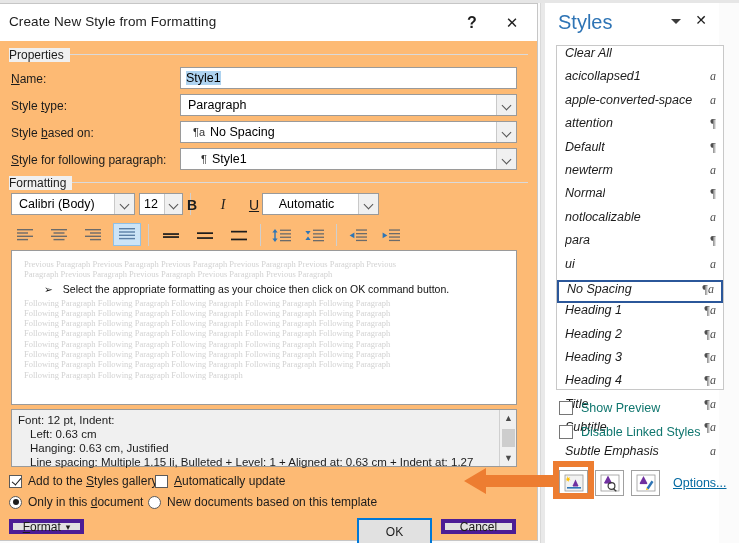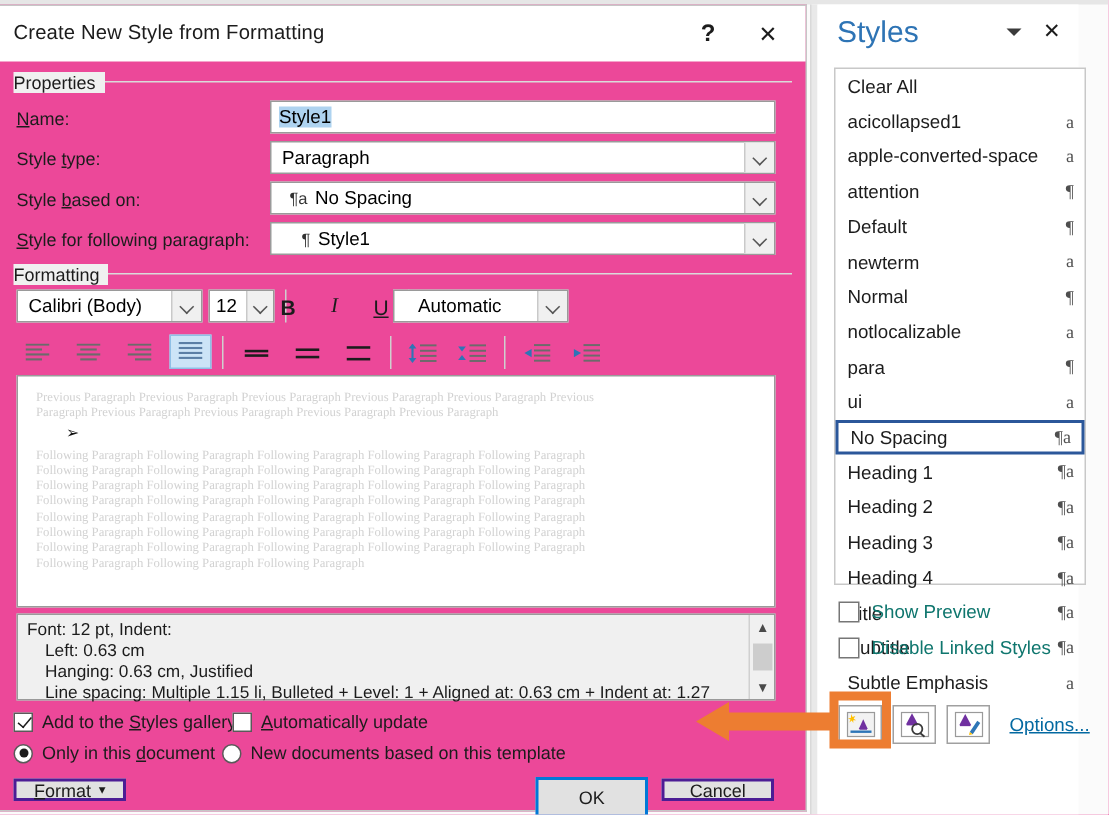--- a/index.html
+++ b/index.html
@@ -9,21 +9,21 @@
     font-size:12px;color:#000;background:#ffffff;
     -webkit-font-smoothing:antialiased;
   }
   #root{position:relative;width:739px;height:543px;background:#f3f3f3;}
 
   
   .backdrop{position:absolute;left:0;top:0;width:739px;height:543px;background:#fbfbfb;}
   .backdrop-topline{position:absolute;left:0;top:0;width:739px;height:3px;background:#e6e6e6;}
 
   
-  .dialog{position:absolute;left:0;top:3px;width:538px;height:538px;background:#ec4899;
+  .dialog{position:absolute;left:0;top:3px;width:538px;height:538px;background:#fdba74;
           border:1px solid #c6c6c6;border-left:none;box-sizing:border-box;}
   .titlebar{position:absolute;left:0;top:0;width:100%;height:37px;background:#ffffff;box-sizing:border-box;}
   .title-text{position:absolute;left:9px;top:10px;font-size:13.5px;color:#1c1c1c;letter-spacing:.1px;}
   .tb-btn{position:absolute;top:6px;width:34px;height:26px;display:flex;align-items:center;justify-content:center;
           color:#1c1c1c;cursor:default;}
   .tb-help{right:48px;font-size:16px;font-weight:bold;}
   .tb-close{right:8px;font-size:15px;}
 
   
   .grouplabel{position:absolute;font-size:12px;color:#1c1c1c;background:#f0f0f0;padding-right:6px;z-index:2;}
@@ -74,33 +74,33 @@
   .cbrow{position:absolute;display:flex;align-items:center;font-size:12px;color:#1c1c1c;white-space:nowrap;}
   .cbox{width:13px;height:13px;border:1px solid #5a5a5a;background:#fff;box-sizing:border-box;margin-right:6px;
         display:flex;align-items:center;justify-content:center;position:relative;}
   .cbox.checked:after{content:"";position:absolute;left:3.5px;top:0.5px;width:4px;height:8px;
         border-right:1.6px solid #1c1c1c;border-bottom:1.6px solid #1c1c1c;transform:rotate(40deg);}
   .radio{width:13px;height:13px;border:1px solid #5a5a5a;border-radius:50%;background:#fff;box-sizing:border-box;
         margin-right:6px;position:relative;}
   .radio.on:after{content:"";position:absolute;left:2.5px;top:2.5px;width:6px;height:6px;border-radius:50%;background:#1c1c1c;}
 
   
-  .btn{position:absolute;height:15px;background:#e1e1e1;border:2px solid #4c1d95;box-sizing:border-box;
+  .btn{position:absolute;height:15px;background:#e1e1e1;border:4px solid #4c1d95;box-sizing:border-box;
        display:flex;align-items:center;justify-content:center;font-size:12px;color:#1c1c1c;}
   .btn.primary{background:#e1e1e1;border:2px solid #0078d7;}
 
   
   .pane{position:absolute;left:545px;top:3px;width:174px;height:540px;background:#ffffff;box-sizing:border-box;}
   .pane-sep{position:absolute;left:540px;top:3px;width:5px;height:540px;background:#e9e9e9;border-left:1px solid #d9d9d9;box-sizing:border-box;}
   .pane-title{position:absolute;left:13px;top:8px;font-size:20px;color:#2e74b5;font-family:"Liberation Sans",sans-serif;}
   .pane-caret{position:absolute;right:38px;top:16px;width:0;height:0;border-left:5px solid transparent;
               border-right:5px solid transparent;border-top:5px solid #3b3b3b;}
   .pane-close{position:absolute;right:12px;top:9px;font-size:14px;color:#1c1c1c;}
   .stylelist{position:absolute;left:11px;top:42px;width:168px;height:345px;background:#fff;border:1px solid #c8c8c8;box-sizing:border-box;}
-  .srow{position:relative;height:23.4px;display:flex;align-items:center;padding:0 7px 0 8px;box-sizing:border-box;}
+  .srow{position:relative;height:23.4px;display:flex;padding:0 7px 0 8px;box-sizing:border-box;font-style:italic;}
   .srow .sname{font-size:12.5px;color:#1c1c1c;white-space:nowrap;overflow:hidden;}
   .srow .smark{margin-left:auto;font-size:12px;color:#4f4f4f;font-family:"Liberation Serif",serif;}
   .srow.sel{border:2px solid #2b579a;box-sizing:border-box;}
   .srow.sel .sname{font-weight:normal;}
   .pane-cb{position:absolute;left:14px;display:flex;align-items:center;font-size:12.5px;color:#0f766e;}
   .pane-cb .cbox{width:14px;height:14px;border:1px solid #767676;margin-right:8px;}
   .sbtn{position:absolute;width:29px;height:26px;background:#fff;border:1px solid #a0a0a0;box-sizing:border-box;
         display:flex;align-items:center;justify-content:center;}
   .optlink{position:absolute;font-size:12.5px;color:#0369a1;text-decoration:underline;}
   .hl-box{position:absolute;border:6px solid #ed7d31;box-sizing:border-box;}
@@ -301,20 +301,21 @@
     </div>
 
     <div class="preview" style="left:11px;top:246px;width:506px;height:155px;">
       <div style="padding:8px 10px 0 12px;">
         <div>
           <div class="pv-prev">Previous Paragraph Previous Paragraph Previous Paragraph Previous Paragraph Previous Paragraph Previous</div>
           <div class="pv-prev">Paragraph Previous Paragraph Previous Paragraph Previous Paragraph Previous Paragraph</div>
         </div>
         <div class="pv-sel" style="margin:2px 0 2px 0;display:flex;">
           <span style="margin-left:20px;margin-right:10px;">➢</span>
+          <span>Select the appropriate formatting as your choice then click on OK command button.</span>
         </div>
         <div>
           <div class="pv-foll">Following Paragraph Following Paragraph Following Paragraph Following Paragraph Following Paragraph</div>
           <div class="pv-foll">Following Paragraph Following Paragraph Following Paragraph Following Paragraph Following Paragraph</div>
           <div class="pv-foll">Following Paragraph Following Paragraph Following Paragraph Following Paragraph Following Paragraph</div>
           <div class="pv-foll">Following Paragraph Following Paragraph Following Paragraph Following Paragraph Following Paragraph</div>
           <div class="pv-foll">Following Paragraph Following Paragraph Following Paragraph Following Paragraph Following Paragraph</div>
           <div class="pv-foll">Following Paragraph Following Paragraph Following Paragraph Following Paragraph Following Paragraph</div>
           <div class="pv-foll">Following Paragraph Following Paragraph Following Paragraph Following Paragraph Following Paragraph</div>
           <div class="pv-foll">Following Paragraph Following Paragraph Following Paragraph</div>

